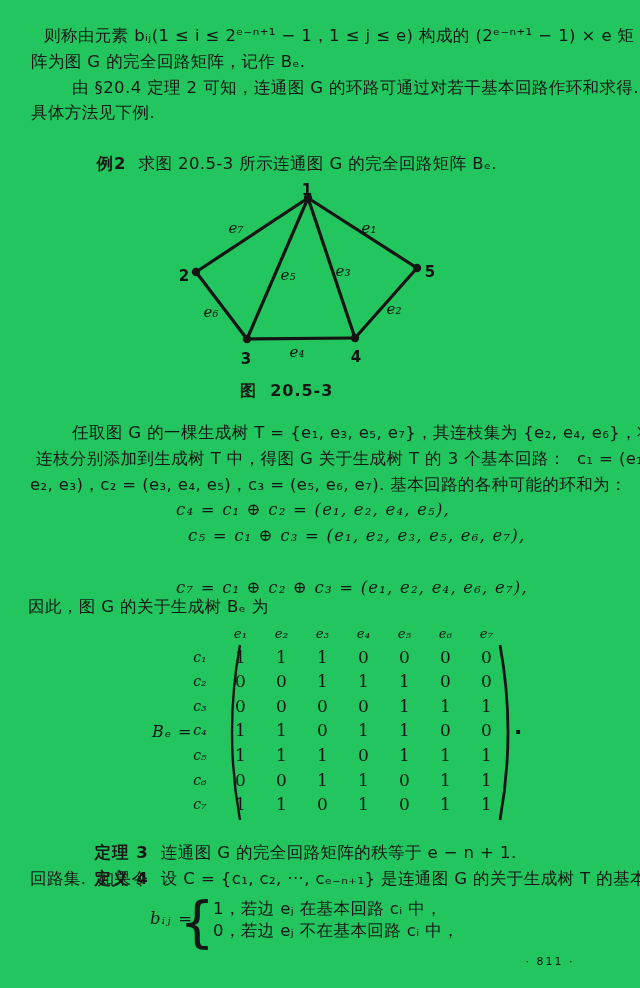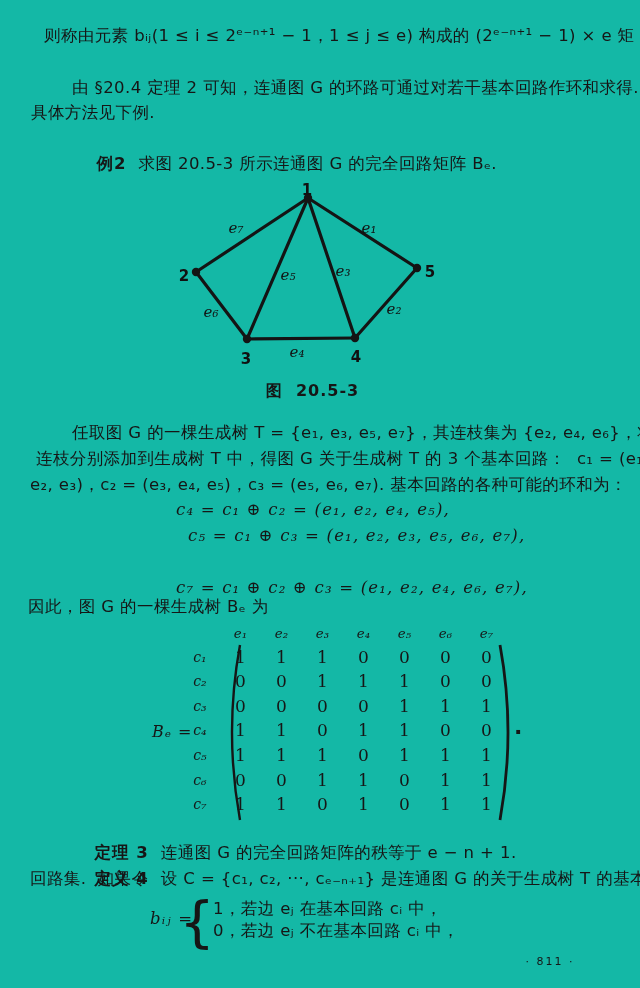--- a/index.html
+++ b/index.html
@@ -1,18 +1,18 @@
 <!DOCTYPE html>
 <html><head>
 <meta charset="utf-8">
 <style>
   html,body{margin:0;padding:0;background:#d9d9d9;}
   .page{
     position:relative;width:640px;height:988px;margin:0 auto;
-    background:#14b8a6;color:#161616;overflow:hidden;
+    background:#22c55e;color:#161616;overflow:hidden;
     font-family:"DejaVu Sans",sans-serif;
   }
   .tline{
     position:absolute;font-size:16.5px;line-height:26px;
     white-space:pre;letter-spacing:0.4px;color:#161616;
   }
   .blabel{font-weight:bold;margin-right:12px;letter-spacing:1px;}
   .eq{
     font-family:"DejaVu Serif","DejaVu Sans",serif;font-style:italic;
     font-size:16.5px;letter-spacing:1.2px;
@@ -38,20 +38,21 @@
     font-size:16px;letter-spacing:1px;
   }
   .mperiod{font-size:22px;font-weight:bold;}
 </style>
 </head>
 <body>
 
 <div class="page">
 
   <div class="tline" style="left:44px;top:23px;">则称由元素 bᵢⱼ(1 ≤ i ≤ 2ᵉ⁻ⁿ⁺¹ − 1，1 ≤ j ≤ e) 构成的 (2ᵉ⁻ⁿ⁺¹ − 1) × e 矩</div>
+  <div class="tline" style="left:31px;top:49px;">阵为图 G 的完全回路矩阵，记作 Bₑ.</div>
 
   <div class="tline" style="left:72px;top:75px;">由 §20.4 定理 2 可知，连通图 G 的环路可通过对若干基本回路作环和求得.</div>
   <div class="tline" style="left:31px;top:100px;">具体方法见下例.</div>
 
   <div class="tline" style="left:74px;top:125px;">
     <span class="blabel">例2</span><span>求图 20.5-3 所示连通图 G 的完全回路矩阵 Bₑ.</span>
   </div>
 
   <svg id="overlay-svg" class="overlay" width="640" height="988" viewBox="0 0 640 988">
 
@@ -81,31 +82,31 @@
         <text x="184" y="281" class="vlabel" text-anchor="middle">2</text>
         <circle cx="247" cy="339" r="4.2" fill="#141414"></circle>
         <text x="246" y="364" class="vlabel" text-anchor="middle">3</text>
         <circle cx="355" cy="338" r="4.2" fill="#141414"></circle>
         <text x="356" y="362" class="vlabel" text-anchor="middle">4</text>
         <circle cx="417" cy="268" r="4.2" fill="#141414"></circle>
         <text x="430" y="277" class="vlabel" text-anchor="middle">5</text>
       </g>
   </svg>
 
-  <div class="tline caption" style="left:240px;top:378px;width:145px;text-align:center;">图  20.5-3</div>
+  <div class="tline caption" style="left:240px;top:378px;width:145px;text-align:left;">图  20.5-3</div>
 
   <div class="tline" style="left:72px;top:420px;">任取图 G 的一棵生成树 T = {e₁, e₃, e₅, e₇}，其连枝集为 {e₂, e₄, e₆}，将</div>
   <div class="tline" style="left:36px;top:446px;">连枝分别添加到生成树 T 中，得图 G 关于生成树 T 的 3 个基本回路：  c₁ = (e₁,</div>
   <div class="tline" style="left:30px;top:472px;">e₂, e₃)，c₂ = (e₃, e₄, e₅)，c₃ = (e₅, e₆, e₇). 基本回路的各种可能的环和为：</div>
 
   <div class="tline eq" style="left:176px;top:497px;text-align:right;">c₄ = c₁ ⊕ c₂ = (e₁, e₂, e₄, e₅),</div>
   <div class="tline eq" style="left:176px;top:523px;margin-left:12px;">c₅ = c₁ ⊕ c₃ = (e₁, e₂, e₃, e₅, e₆, e₇),</div>
   <div class="tline eq" style="left:176px;top:575px;">c₇ = c₁ ⊕ c₂ ⊕ c₃ = (e₁, e₂, e₄, e₆, e₇),</div>
 
-  <div class="tline" style="left:28px;top:594px;">因此，图 G 的一棵生成树 Bₑ 为</div>
+  <div class="tline" style="left:28px;top:594px;">因此，图 G 的关于生成树 Bₑ 为</div>
 
   <div class="tline mlabel" style="left:152px;top:719px;">Bₑ =</div>
   <div id="matrix-grid">
       <div class="mhead"></div>
       <div class="mhead">e₁</div>
       <div class="mhead">e₂</div>
       <div class="mhead">e₃</div>
       <div class="mhead">e₄</div>
       <div class="mhead">e₅</div>
       <div class="mhead">e₆</div>

